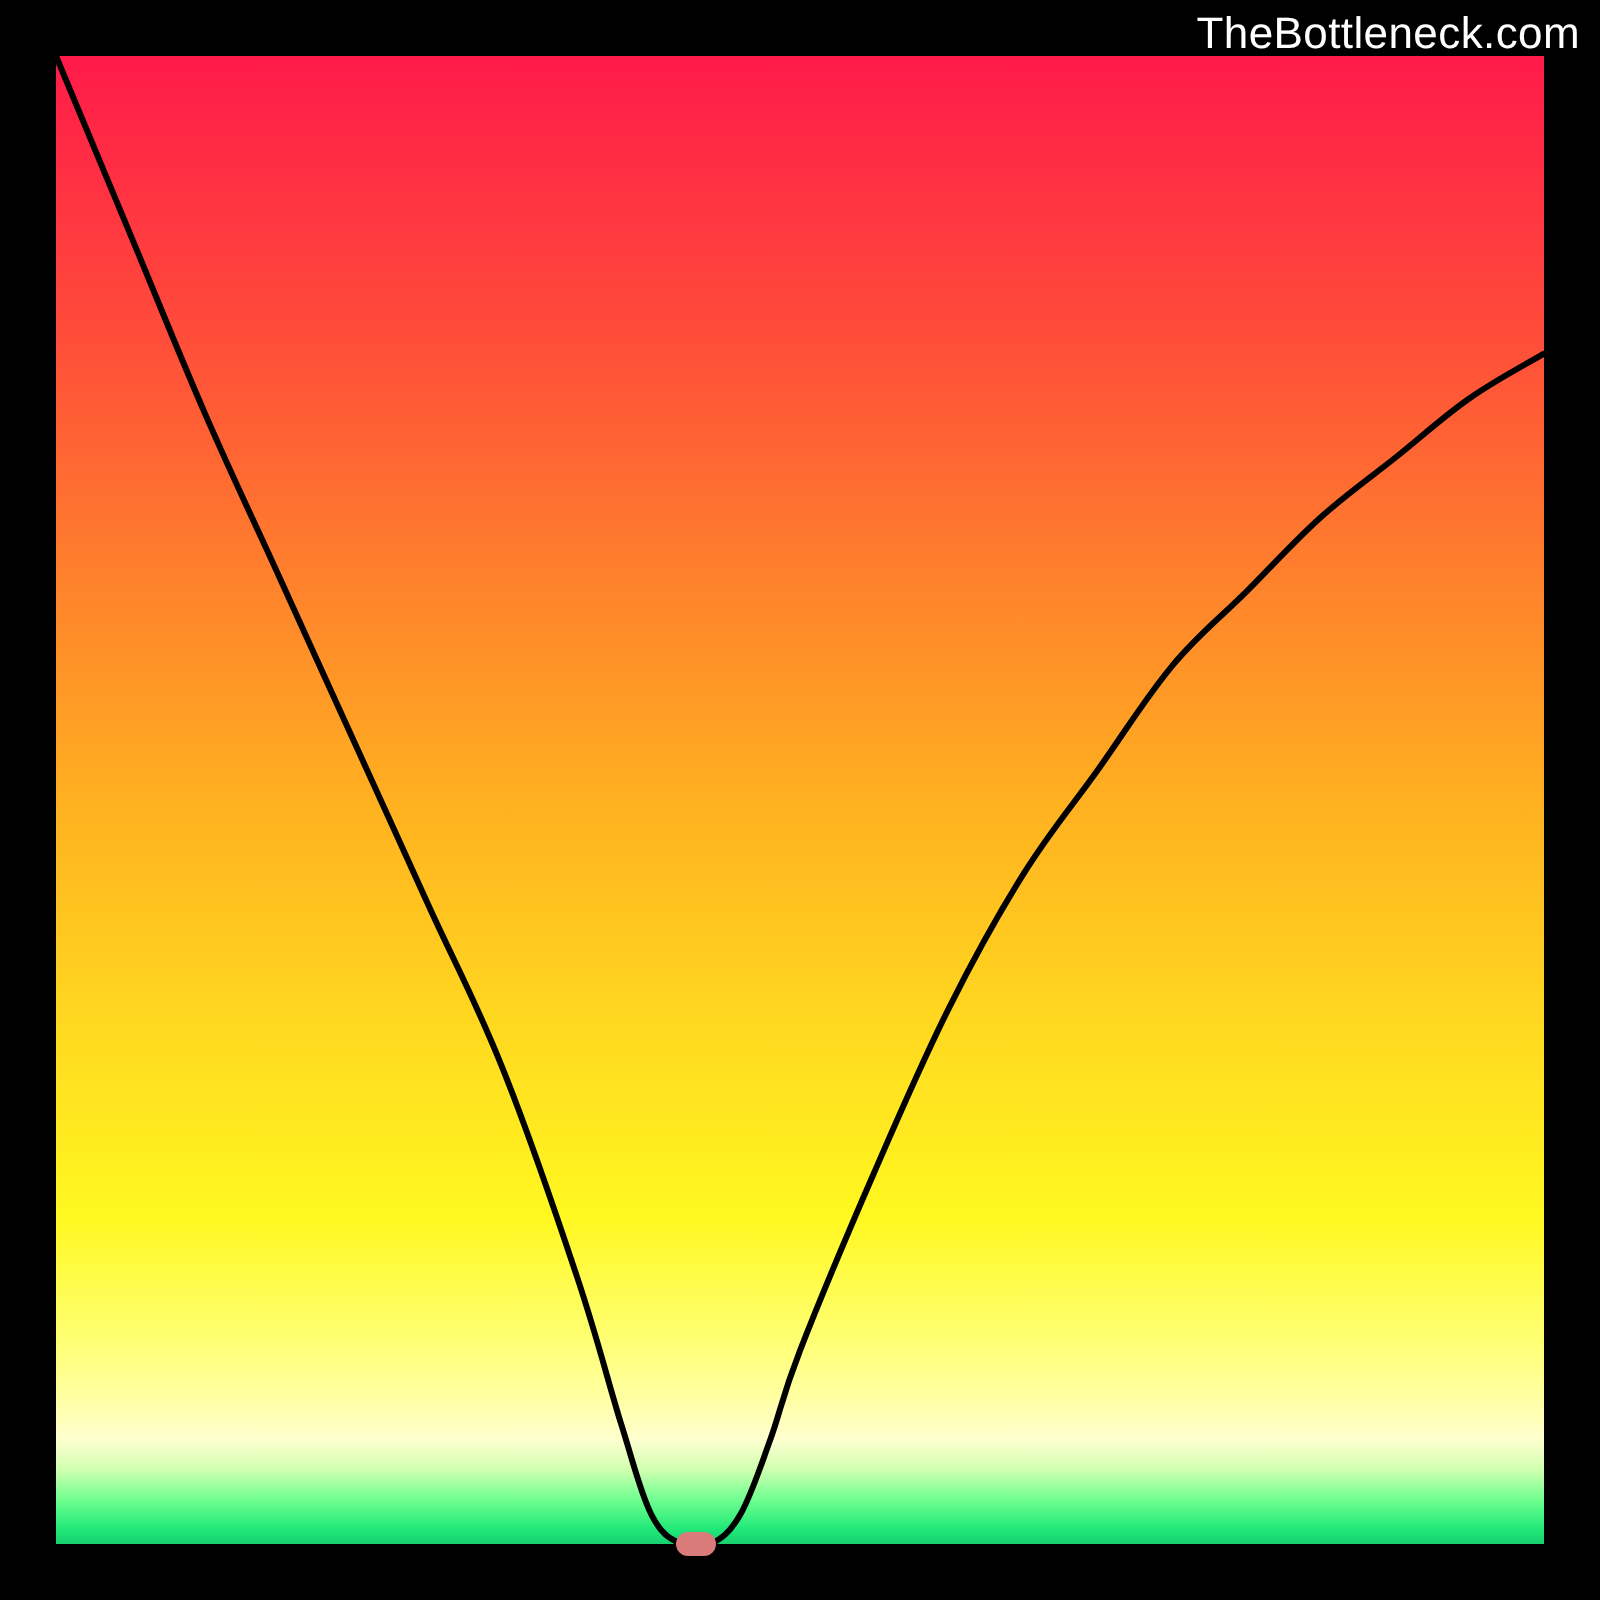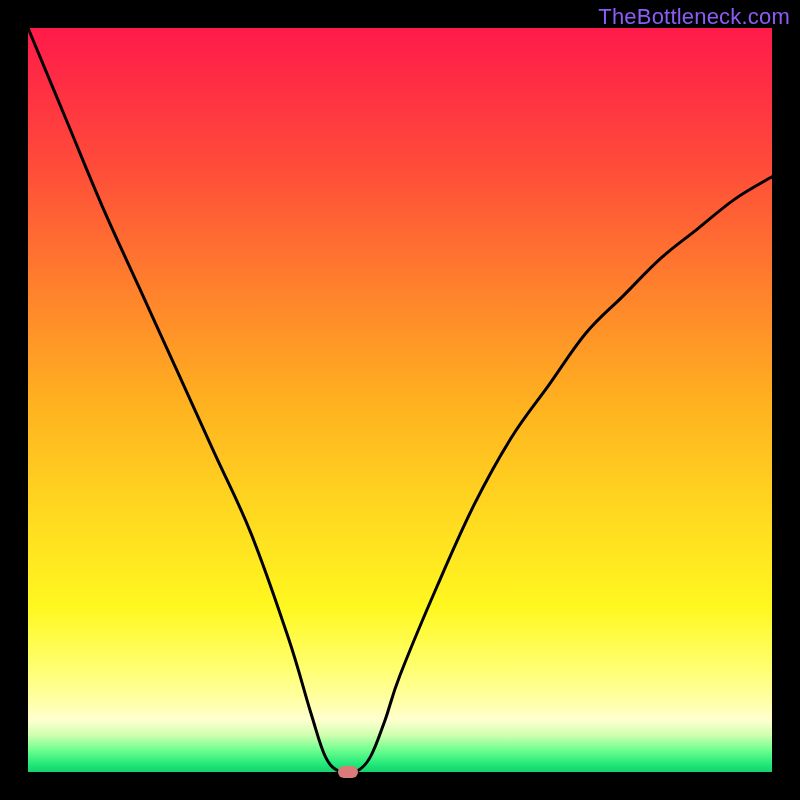--- a/index.html
+++ b/index.html
@@ -39,21 +39,21 @@
       #d0ffb0 95%,
       #70ff90 97%,
       #20e878 99%,
       #18d070 100%
     );
   }
   .watermark {
     position: absolute;
     top: 4px;
     right: 10px;
-    color: #8b5cf6;
+    color: #ffffff;
     font-size: 22px;
     font-weight: 400;
     letter-spacing: 0.2px;
   }
   .curve-svg {
     position: absolute;
     left: 0;
     top: 0;
     width: 744px;
     height: 744px;

